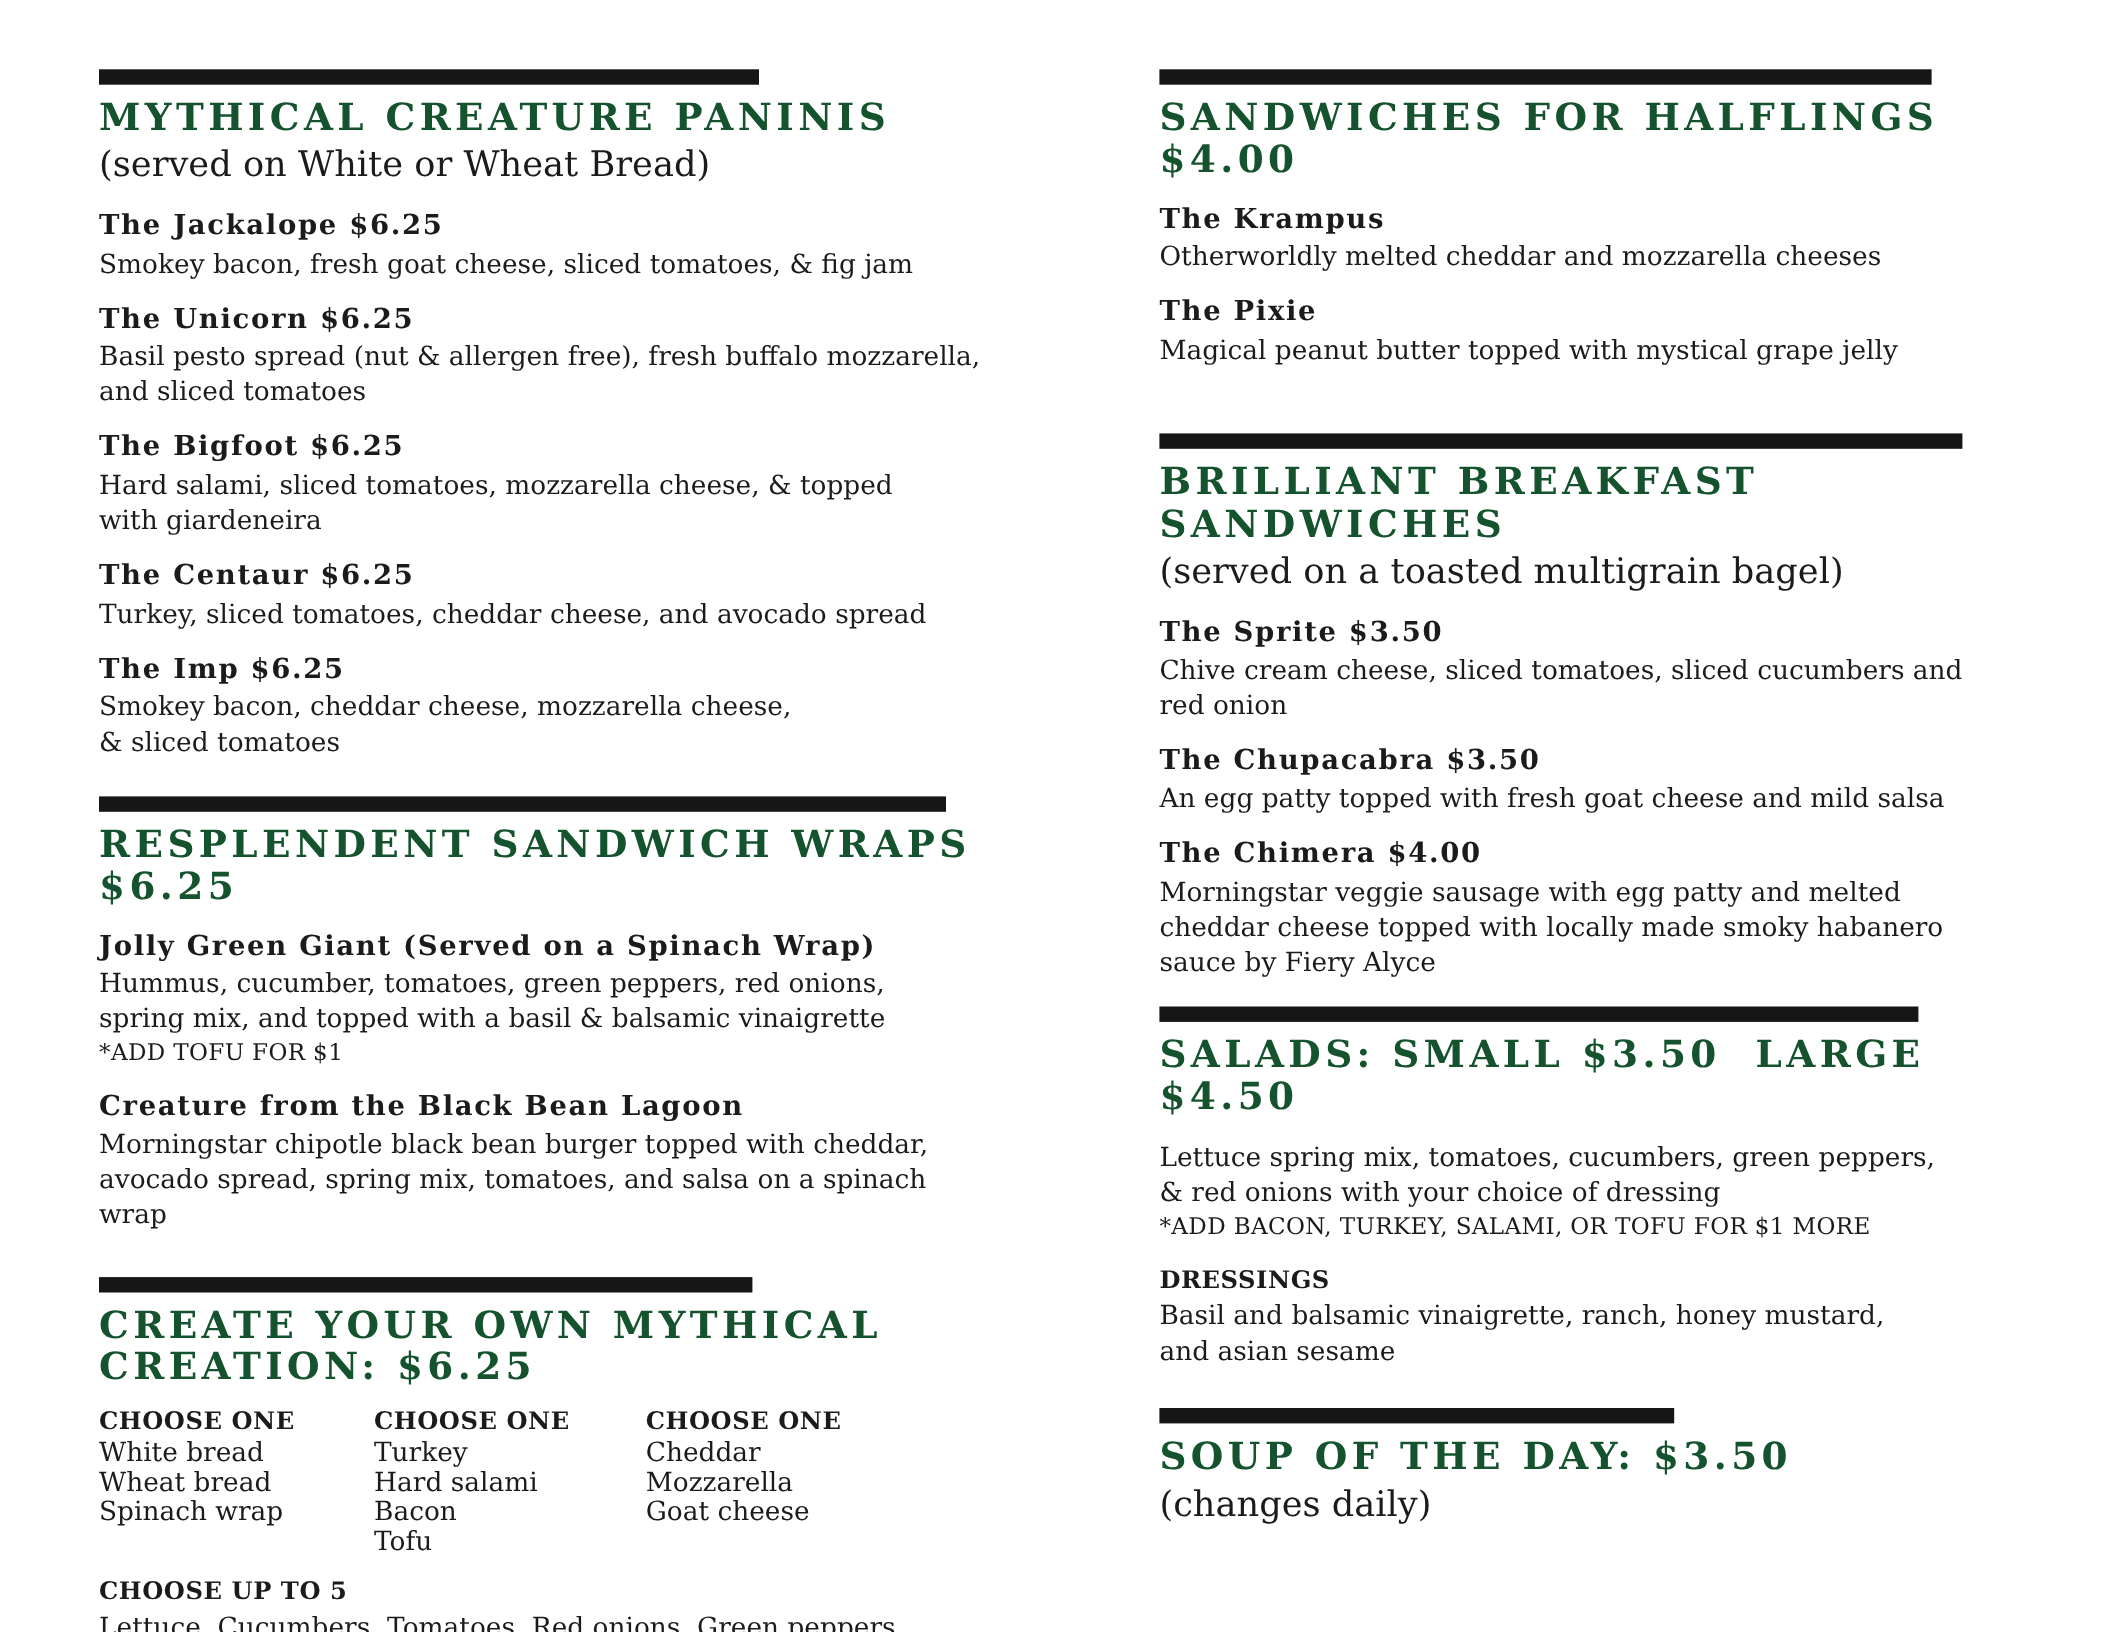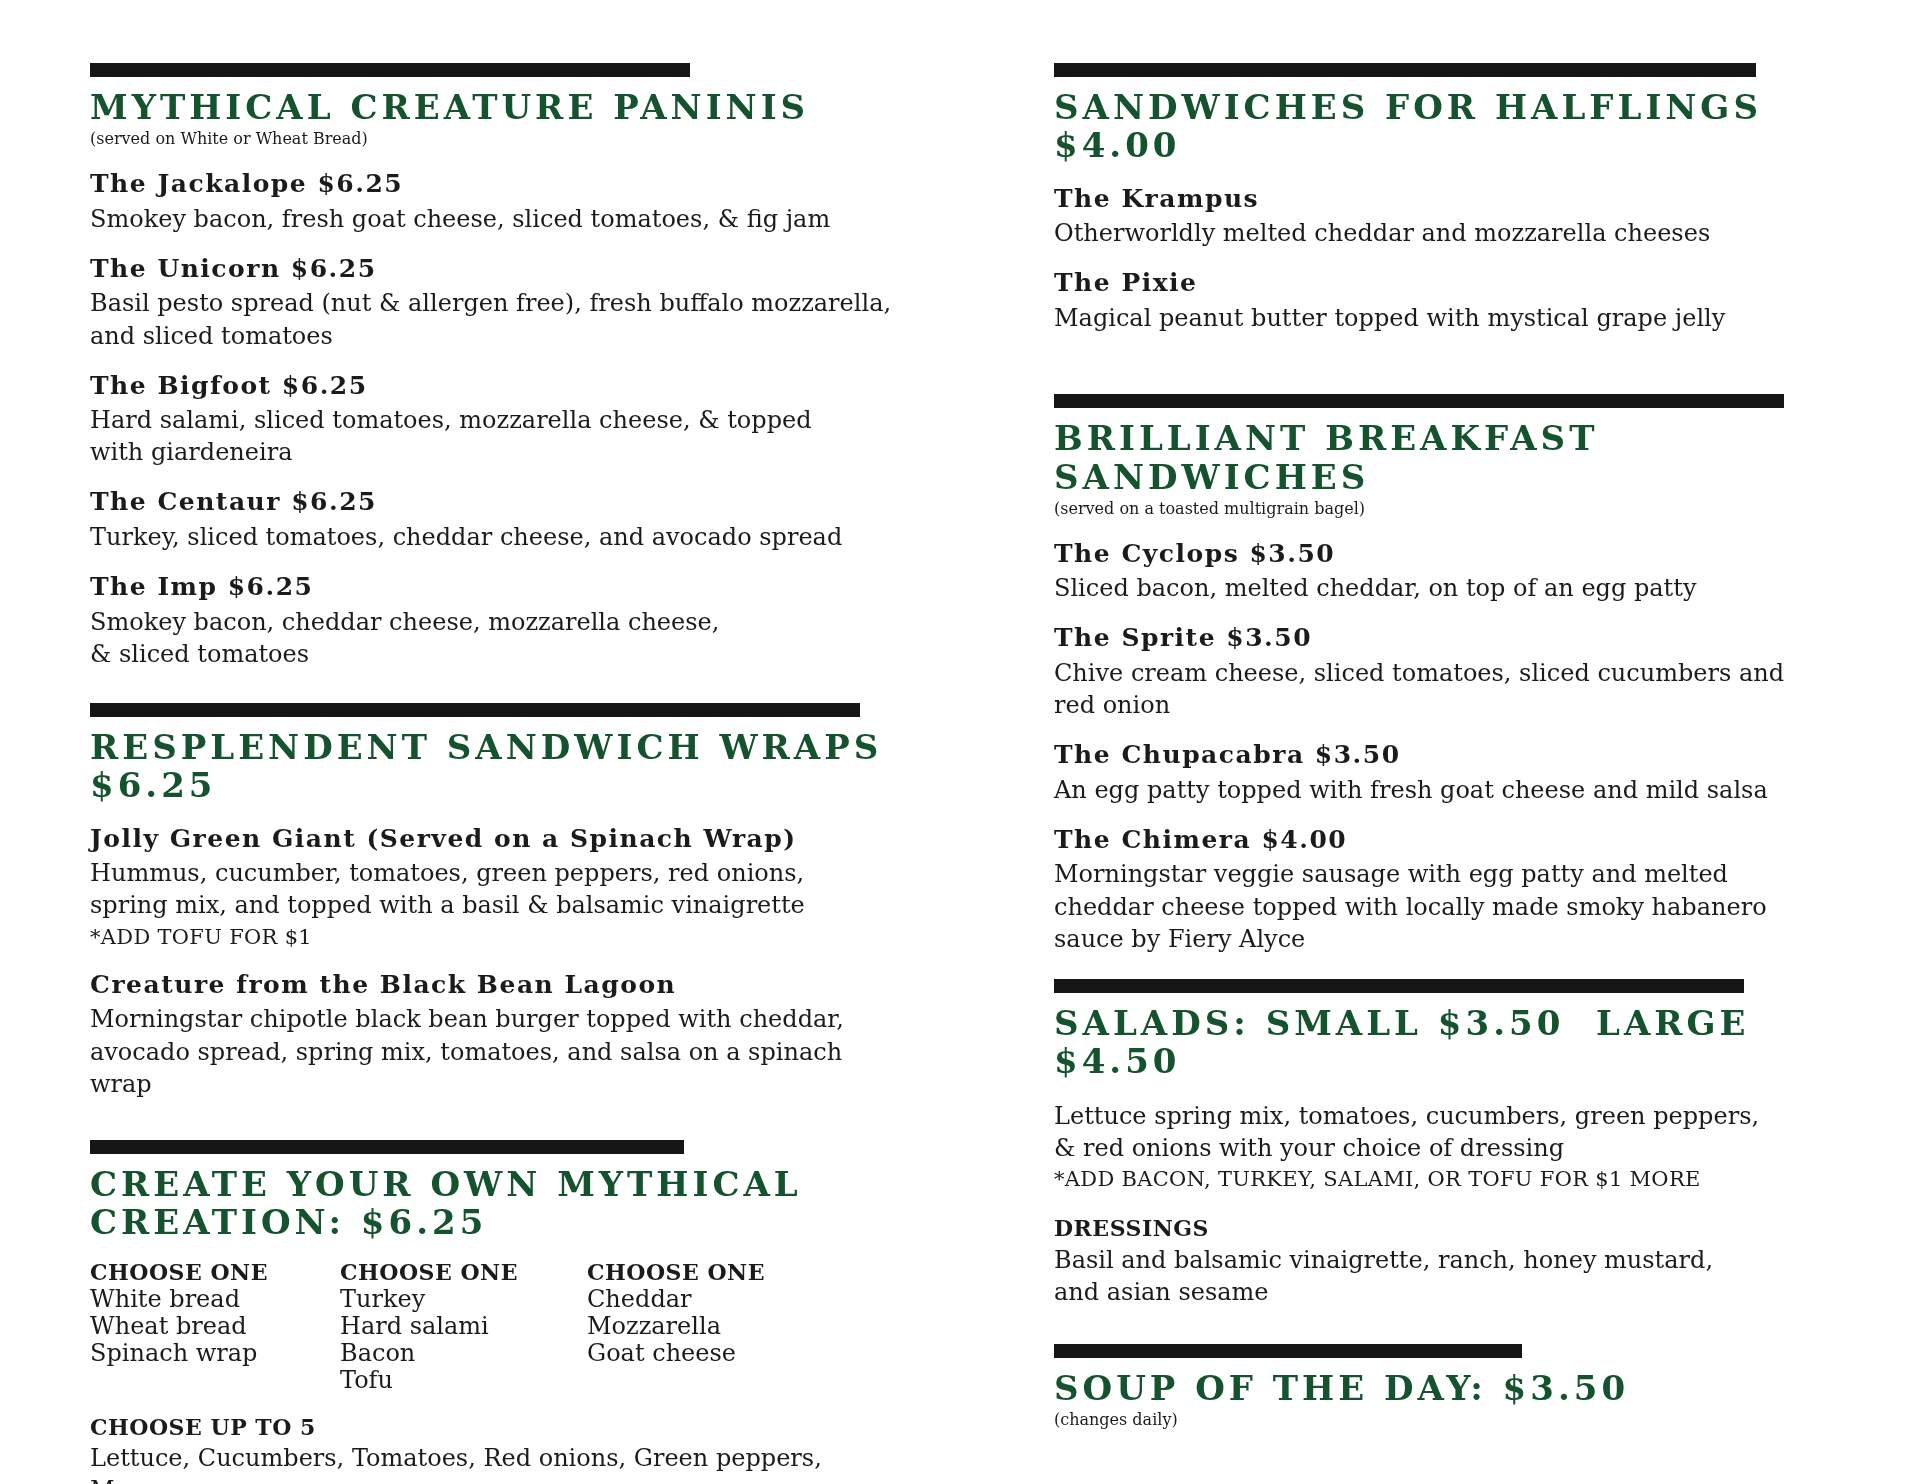--- a/index.html
+++ b/index.html
@@ -19,21 +19,21 @@
     margin:0;
     font-size:34px;
     font-weight:bold;
     color:#14532d;
     letter-spacing:4px;
     line-height:1.13;
     white-space:pre-line;
   }
   p.subtitle{
     margin:3px 0 0 0;
-    font-size:16px;
+    font-size:32px;
     line-height:1.3;
   }
 
   .item{margin-top:19px;}
   .item h3{
     margin:0;
     font-size:25px;
     font-weight:bold;
     letter-spacing:1.5px;
     line-height:1.22;
@@ -177,24 +177,20 @@
       <p class="desc">Magical peanut butter topped with mystical grape jelly</p>
     </div>
   </section>
 
   <section class="menu-section sec-breakfast">
     <div class="bar" style="width:730px"></div>
     <h2 class="section-heading">BRILLIANT BREAKFAST SANDWICHES</h2>
     <p class="subtitle">(served on a toasted multigrain bagel)</p>
 
     <div class="item">
-      <h3>The Cyclops $3.50</h3>
-      <p class="desc">Sliced bacon, melted cheddar, on top of an egg patty</p>
-    </div>
-    <div class="item">
       <h3>The Sprite $3.50</h3>
       <p class="desc">Chive cream cheese, sliced tomatoes, sliced cucumbers and
 red onion</p>
     </div>
     <div class="item">
       <h3>The Chupacabra $3.50</h3>
       <p class="desc">An egg patty topped with fresh goat cheese and mild salsa</p>
     </div>
     <div class="item">
       <h3>The Chimera $4.00</h3>

